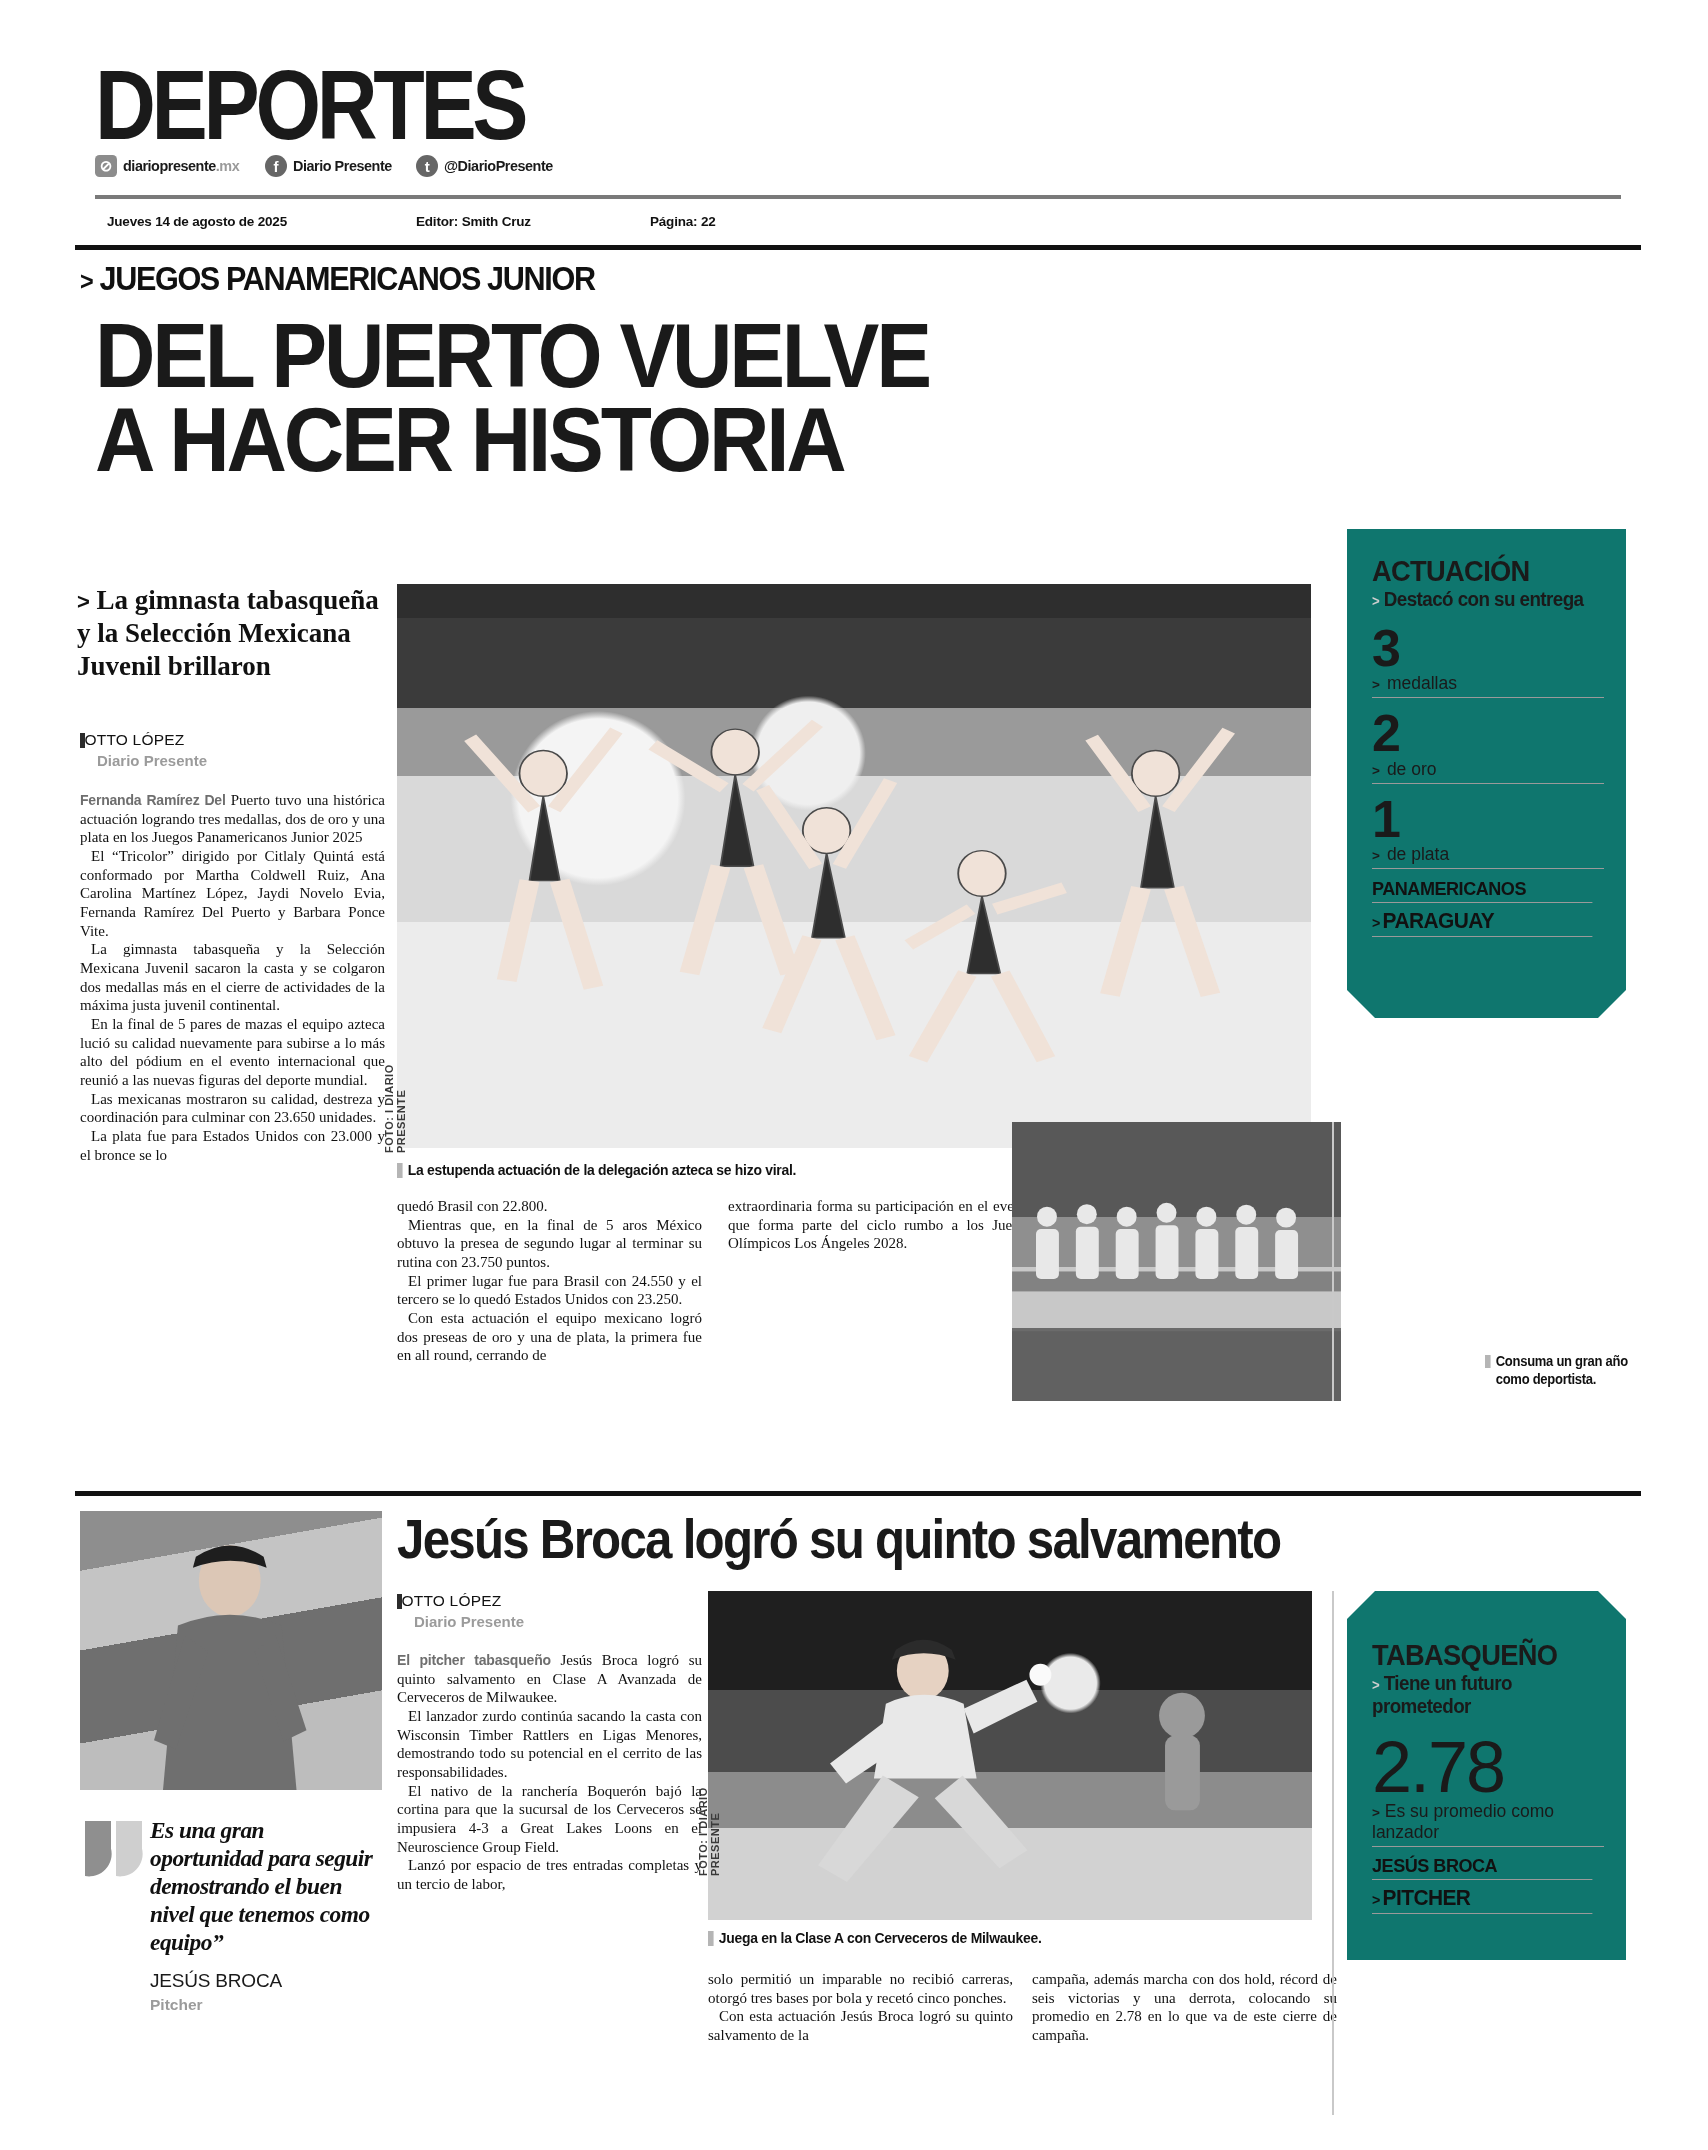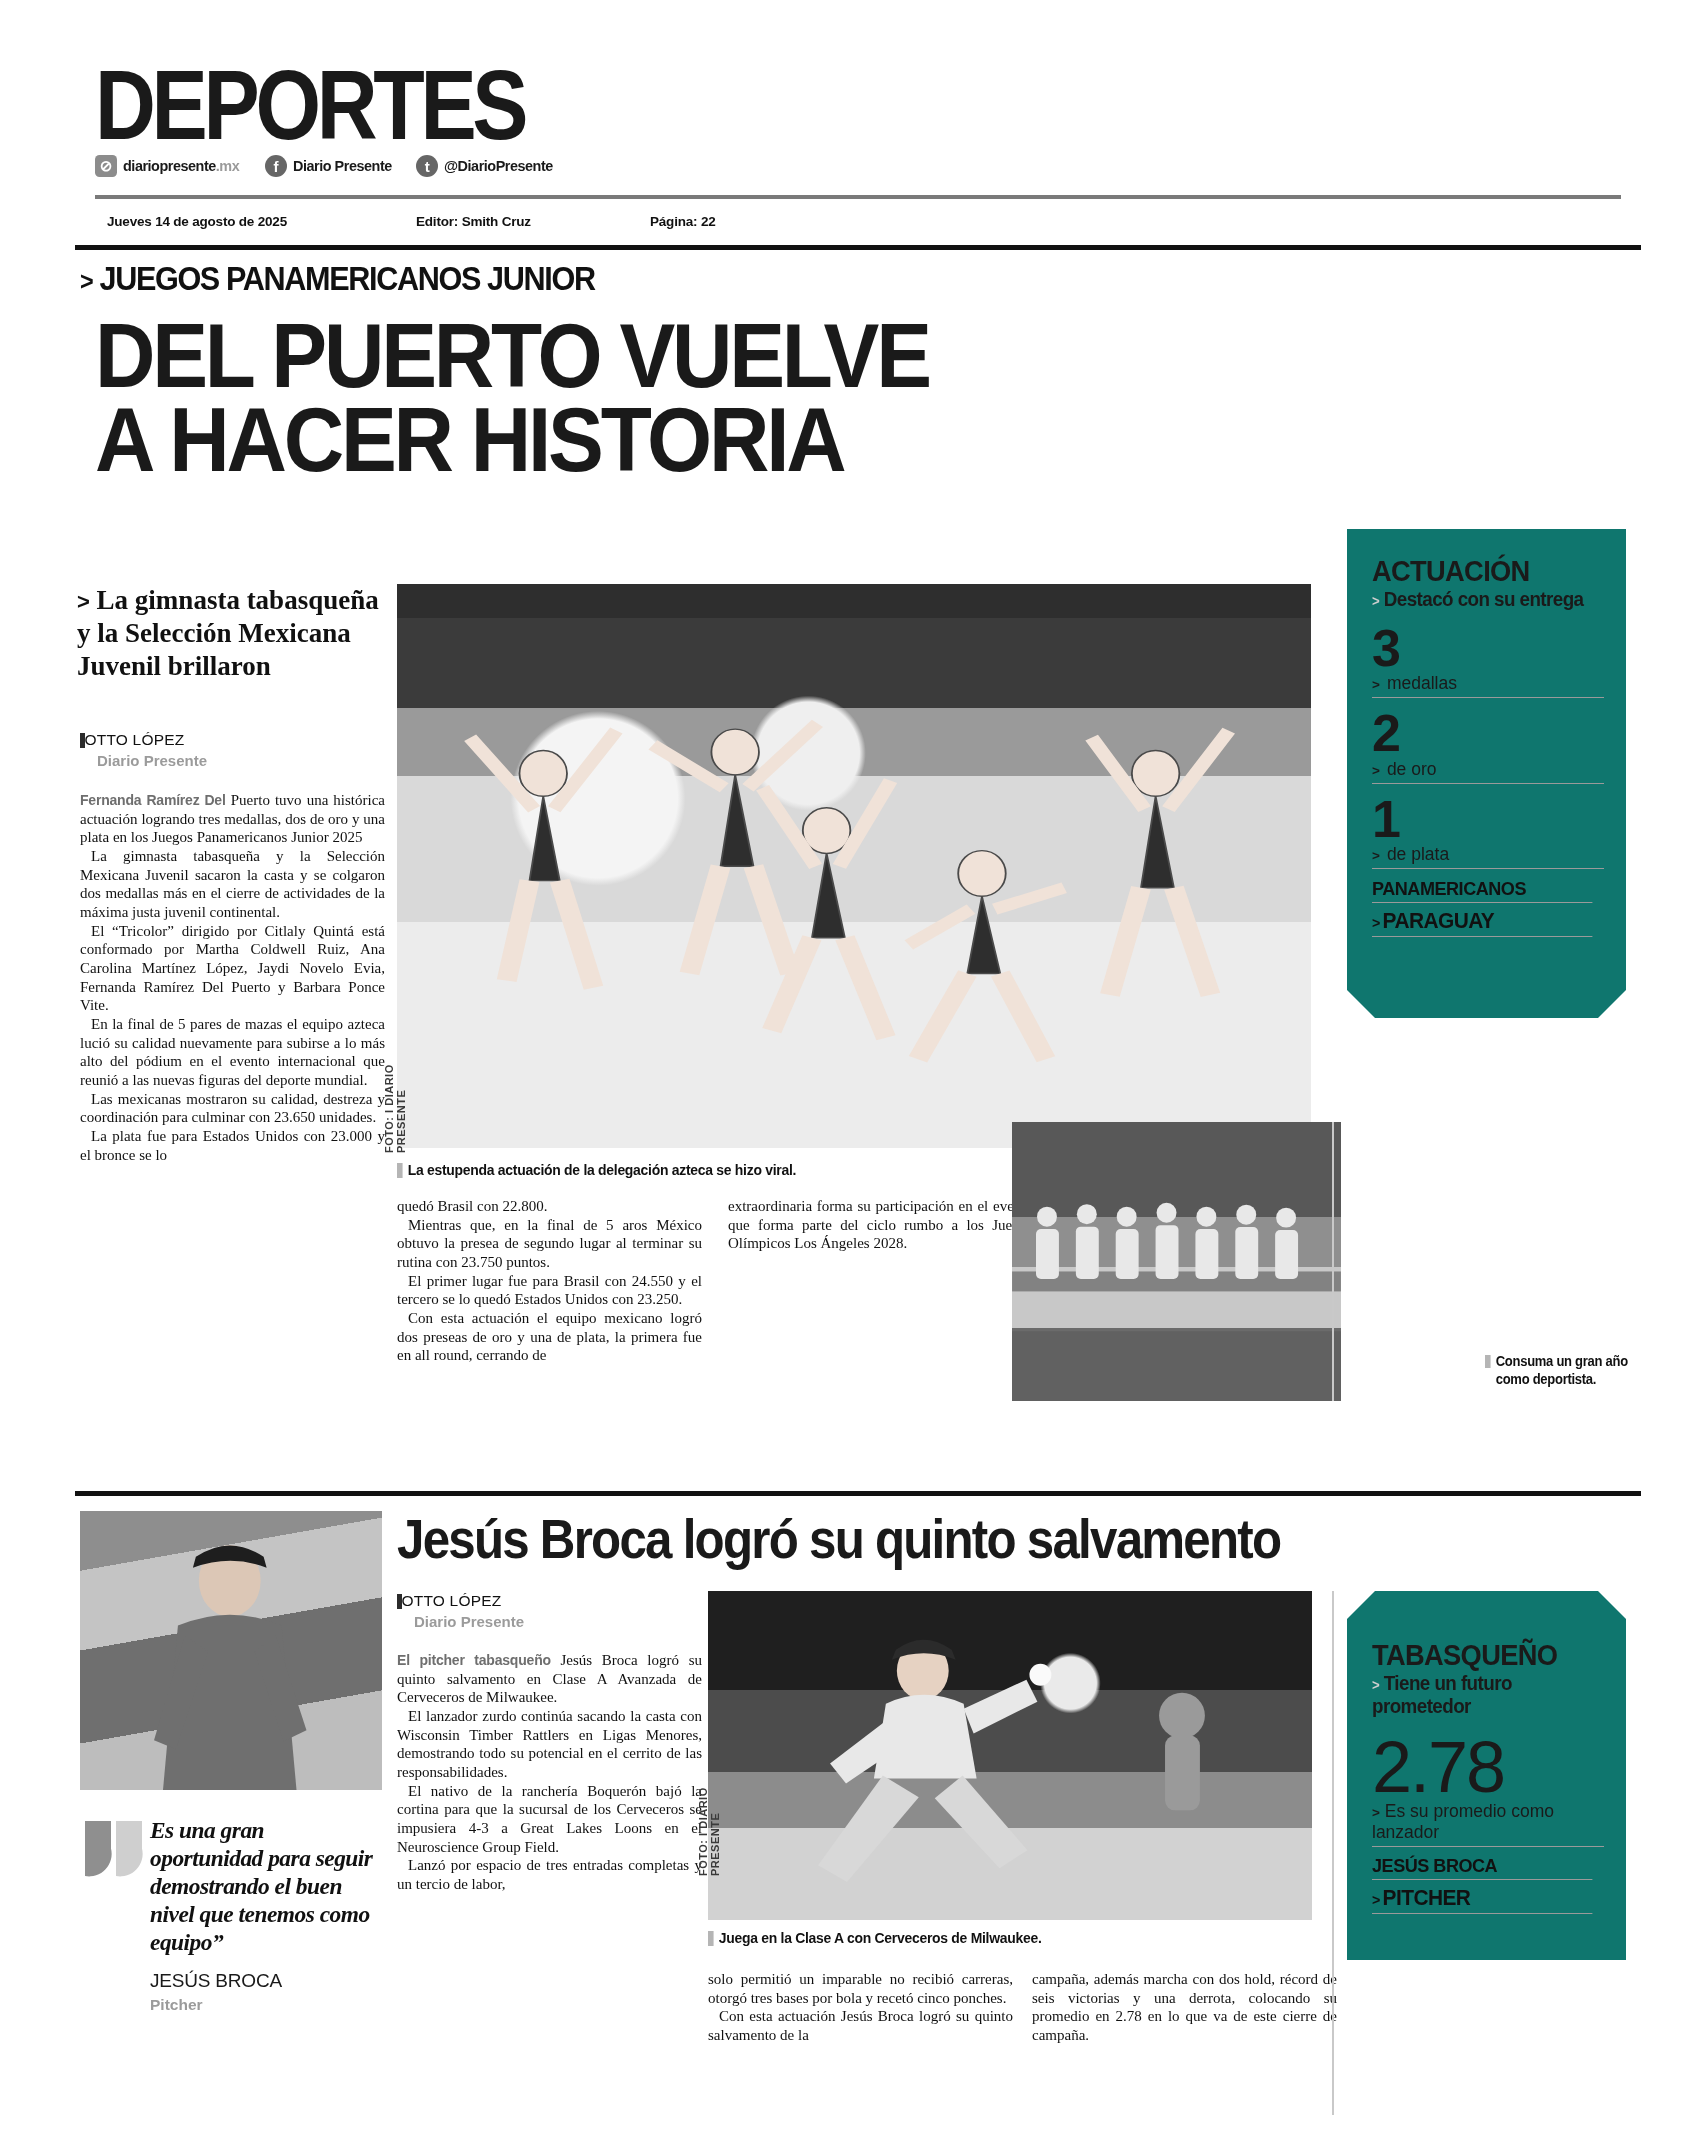--- a/index.html
+++ b/index.html
@@ -171,22 +171,22 @@
   <div class="byline">
     <div class="by-name">
         <span class="by-bar"></span>
         <span>OTTO LÓPEZ</span>
       </div>
     <div class="by-org">Diario Presente</div>
   </div>
 
   <div class="col" id="c1">
     <p class="first"><b>Fernanda Ramírez Del</b> <span>Puerto tuvo una histórica actuación logrando tres medallas, dos de oro y una plata en los Juegos Panamericanos Junior 2025</span></p>
+    <p>El “Tricolor” dirigido por Citlaly Quintá está conformado por Martha Coldwell Ruiz, Ana Carolina Martínez López, Jaydi Novelo Evia, Fernanda Ramírez Del Puerto y Barbara Ponce Vite.</p>
     <p>La gimnasta tabasqueña y la Selección Mexicana Juvenil sacaron la casta y se colgaron dos medallas más en el cierre de actividades de la máxima justa juvenil continental.</p>
-    <p>El “Tricolor” dirigido por Citlaly Quintá está conformado por Martha Coldwell Ruiz, Ana Carolina Martínez López, Jaydi Novelo Evia, Fernanda Ramírez Del Puerto y Barbara Ponce Vite.</p>
     <p>En la final de 5 pares de mazas el equipo azteca lució su calidad nuevamente para subirse a lo más alto del pódium en el evento internacional que reunió a las nuevas figuras del deporte mundial.</p>
     <p>Las mexicanas mostraron su calidad, destreza y coordinación para culminar con 23.650 unidades.</p>
     <p>La plata fue para Estados Unidos con 23.000 y el bronce se lo</p>
   </div>
 
   <div class="col" id="c2">
     <p class="first">quedó Brasil con 22.800.</p>
     <p>Mientras que, en la final de 5 aros México obtuvo la presea de segundo lugar al terminar su rutina con 23.750 puntos.</p>
     <p>El primer lugar fue para Brasil con 24.550 y el tercero se lo quedó Estados Unidos con 23.250.</p>
     <p>Con esta actuación el equipo mexicano logró dos preseas de oro y una de plata, la primera fue en all round, cerrando de</p>

